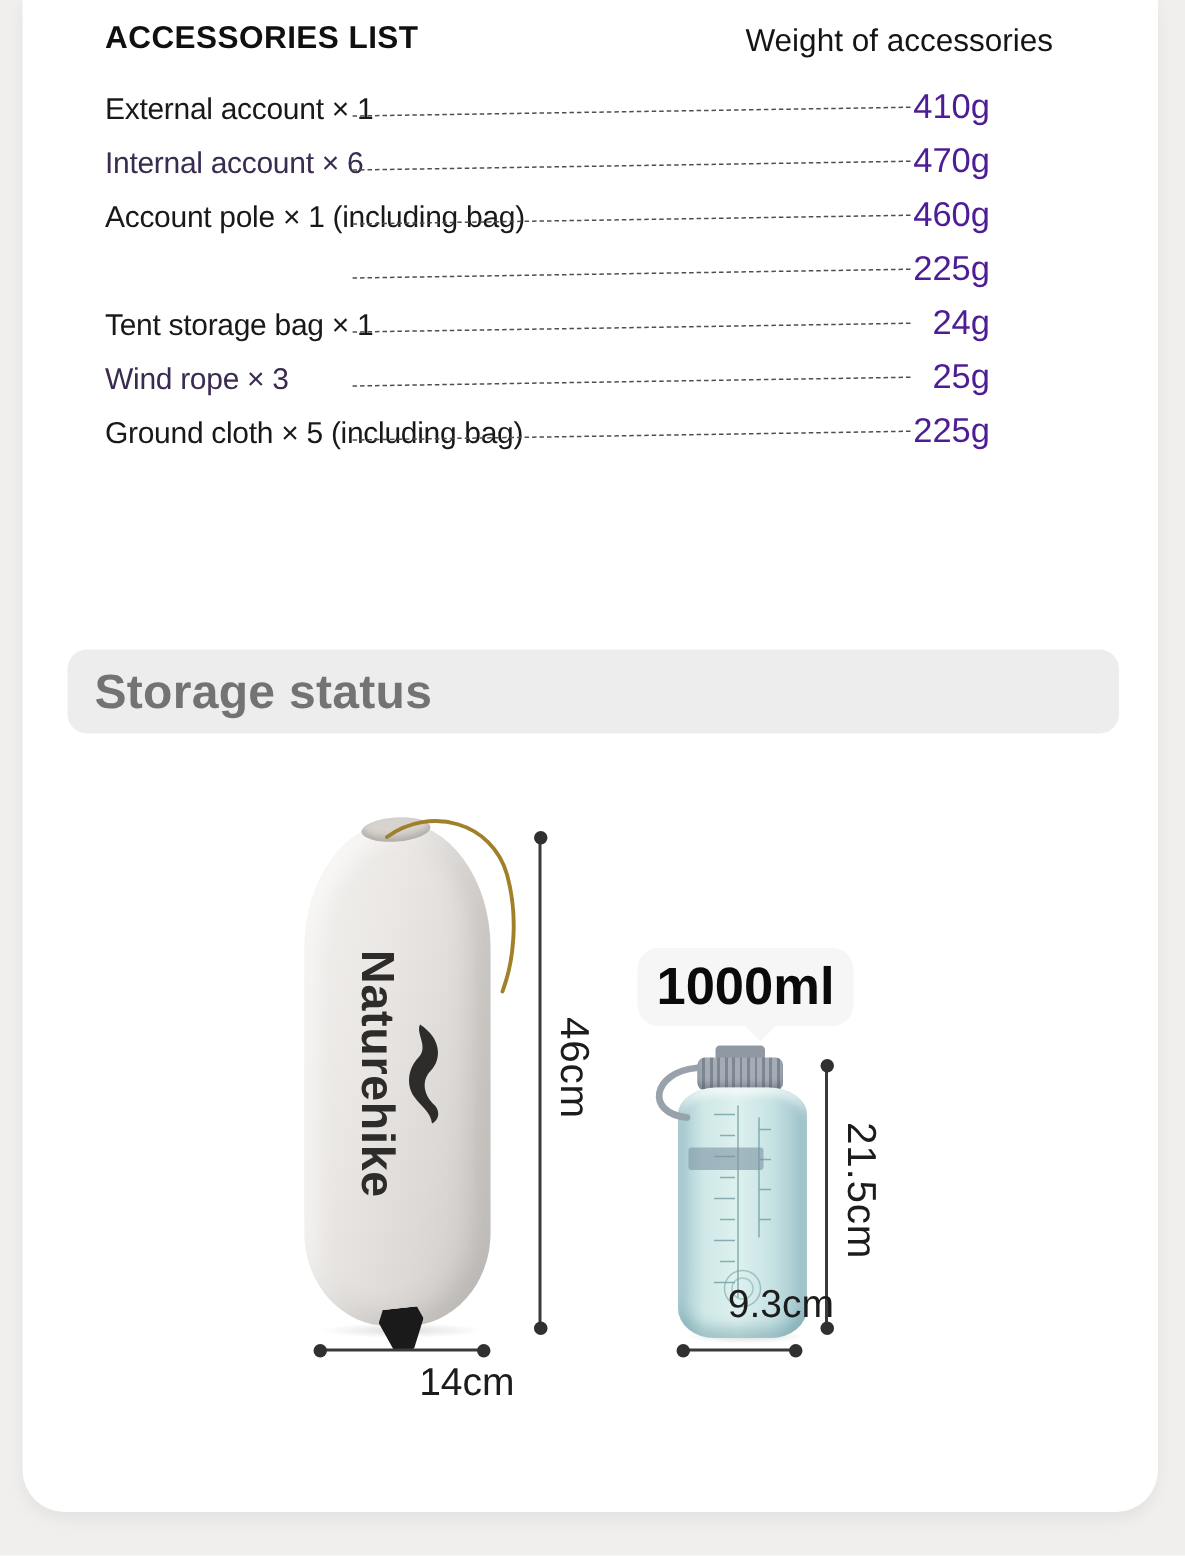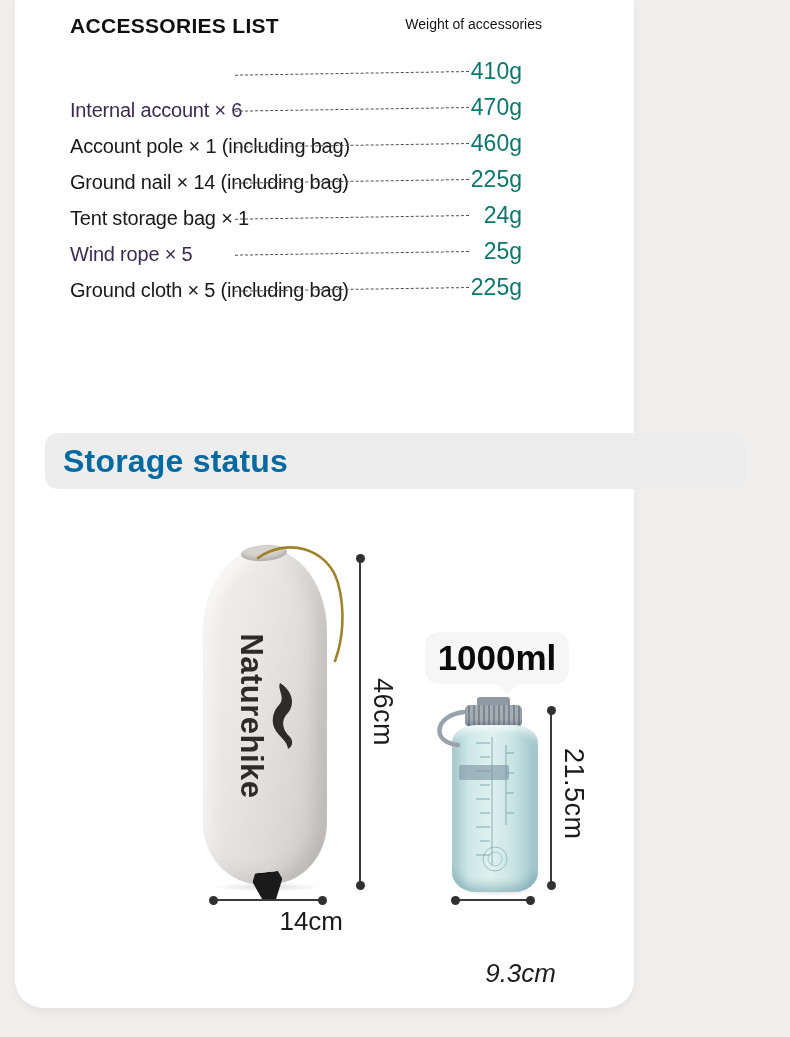--- a/index.html
+++ b/index.html
@@ -4,64 +4,64 @@
 <style>
   html,body{margin:0;padding:0;}
   body{
     width:790px;height:1037px;
     background:#f0efee;
     font-family:"Liberation Sans","DejaVu Sans",sans-serif;
     position:relative;overflow:hidden;
     color:#151515;
   }
   .card{
-    position:absolute;left:15px;top:0;width:619px;height:1008px;
+    position:absolute;left:15px;top:0;width:757px;height:1008px;
     background:#ffffff;border-radius:0 0 28px 28px;
     box-shadow:0 5px 10px rgba(0,0,0,0.05);
   }
   
   .acc-title{
     position:absolute;left:55px;top:14px;
     font-size:21px;font-weight:600;letter-spacing:.3px;color:#101010;
   }
   .acc-weight-header{
-    position:absolute;right:92px;top:16px;
-    font-size:14px;font-weight:500;color:#141414;margin-left:42px;
+    position:absolute;right:70px;top:16px;
+    font-size:21px;font-weight:500;color:#141414;margin-left:42px;
   }
   
   .acc-rows{position:absolute;left:0;top:56px;width:100%;}
   .acc-row{position:relative;height:36px;}
   .acc-label{
     position:absolute;left:55px;top:50%;transform:translateY(-50%);
     font-size:20px;font-weight:500;letter-spacing:-.2px;color:#191919;
     white-space:nowrap;z-index:1;
   }
   .acc-row.hl .acc-label{color:var(--highlight-text,#3a2b50);}
   .acc-leader{
     position:absolute;left:220px;right:165px;top:15px;height:0;
     border-top:1.6px dashed #4f4f4f;
     transform:rotate(-0.9deg);transform-origin:right center;z-index:2;
   }
   .acc-weight{
     position:absolute;right:112px;top:50%;transform:translateY(-60%);
-    font-size:23px;font-weight:500;color:#0f766e;z-index:1;
+    font-size:23px;font-weight:500;color:#4c1d95;z-index:1;
   }
   
   .acc-note{
     position:absolute;left:51px;top:346px;width:560px;
     font-size:20.5px;line-height:27px;font-weight:600;
     color:var(--note-gray,#474747);
   }
   
   .section-bar{
     position:absolute;left:30px;top:433px;width:701px;height:56px;
     background:var(--section-bar,#ededed);border-radius:13px;
     display:flex;align-items:center;padding-left:18px;box-sizing:border-box;
   }
-  .section-bar .txt{font-size:32px;font-weight:700;color:#0369a1;letter-spacing:.2px;}
+  .section-bar .txt{font-size:32px;font-weight:700;color:#737373;letter-spacing:.2px;}
   
   .scene{position:absolute;inset:0;pointer-events:none;}
   .svg-layer{position:absolute;left:0;top:0;z-index:2;}
   
   .bag{
     position:absolute;left:188px;top:548px;width:124px;height:336px;z-index:1;
     background:linear-gradient(103deg,#f2f0ee 6%,#e9e6e3 38%,#ddd9d6 68%,#cbc8c5 100%);
     border-radius:62px 62px 56px 56px / 84px 84px 62px 62px;
     box-shadow:inset -10px -6px 18px rgba(120,115,110,.25), inset 6px 8px 14px rgba(255,255,255,.7);
   }
@@ -143,62 +143,62 @@
     position:absolute;writing-mode:vertical-rl;
     font-size:27px;font-weight:500;color:#1c1c1c;z-index:3;letter-spacing:.5px;
   }
   .vlabel-46{left:352px;top:678px;}
   .vlabel-215{left:543px;top:748px;}
   .hlabel{
     position:absolute;font-size:26px;font-weight:500;color:#1c1c1c;
     text-align:right;z-index:3;
   }
   .hlabel-14{left:178px;top:906px;width:150px;}
-  .hlabel-93{left:415px;top:958px;width:126px;font-style:italic;}
+  .hlabel-93{left:415px;top:854px;width:126px;}
 </style>
 </head>
 <body>
 
 <div class="card">
 
   <div class="acc-title">ACCESSORIES LIST</div>
   <div class="acc-weight-header">Weight of accessories</div>
 
   <div class="acc-rows">
     <div class="acc-row">
+      <span class="acc-label">External account × 1</span>
       <span class="acc-leader"></span>
       <span class="acc-weight">410g</span>
     </div>
 
     <div class="acc-row hl">
       <span class="acc-label">Internal account × 6</span>
       <span class="acc-leader"></span>
       <span class="acc-weight">470g</span>
     </div>
 
     <div class="acc-row">
       <span class="acc-label">Account pole × 1 (including bag)</span>
       <span class="acc-leader"></span>
       <span class="acc-weight">460g</span>
     </div>
 
     <div class="acc-row">
-      <span class="acc-label">Ground nail × 14 (including bag)</span>
       <span class="acc-leader"></span>
       <span class="acc-weight">225g</span>
     </div>
 
     <div class="acc-row">
       <span class="acc-label">Tent storage bag × 1</span>
       <span class="acc-leader"></span>
       <span class="acc-weight">24g</span>
     </div>
 
     <div class="acc-row hl">
-      <span class="acc-label">Wind rope × 5</span>
+      <span class="acc-label">Wind rope × 3</span>
       <span class="acc-leader"></span>
       <span class="acc-weight">25g</span>
     </div>
 
 
     <div class="acc-row">
       <span class="acc-label">Ground cloth × 5 (including bag)</span>
       <span class="acc-leader"></span>
       <span class="acc-weight">225g</span>
     </div>

